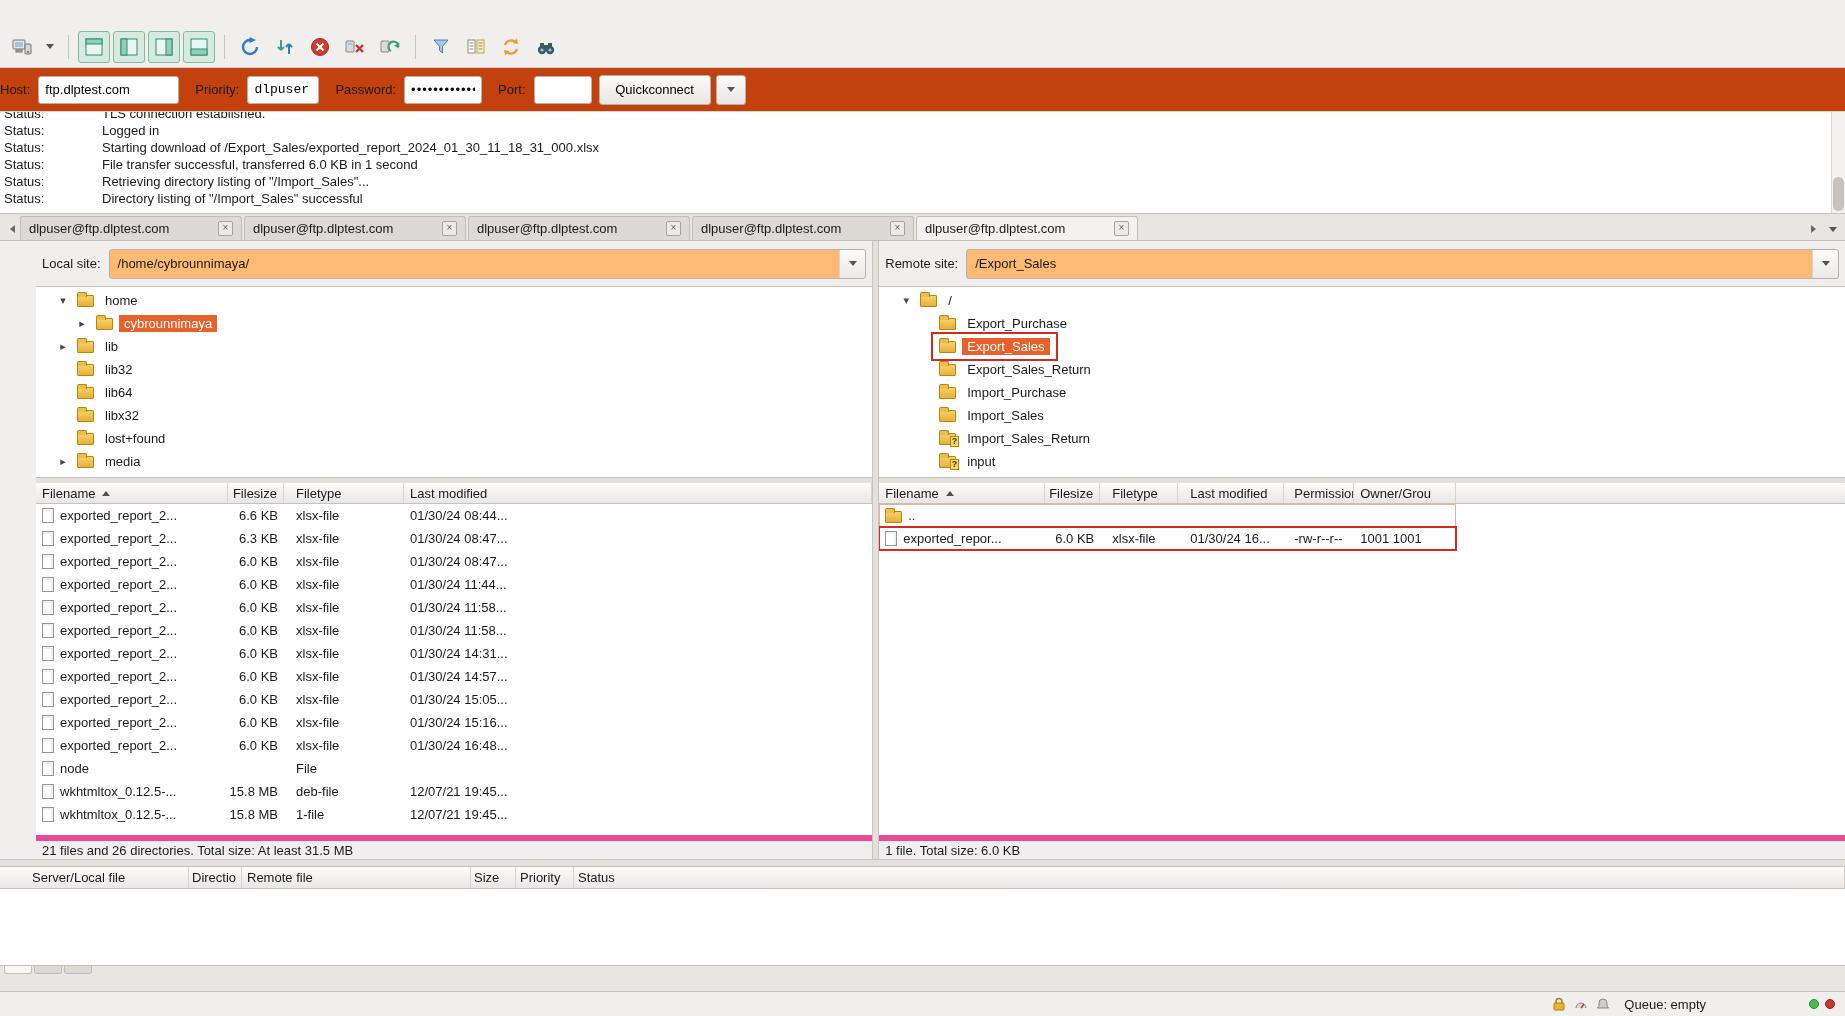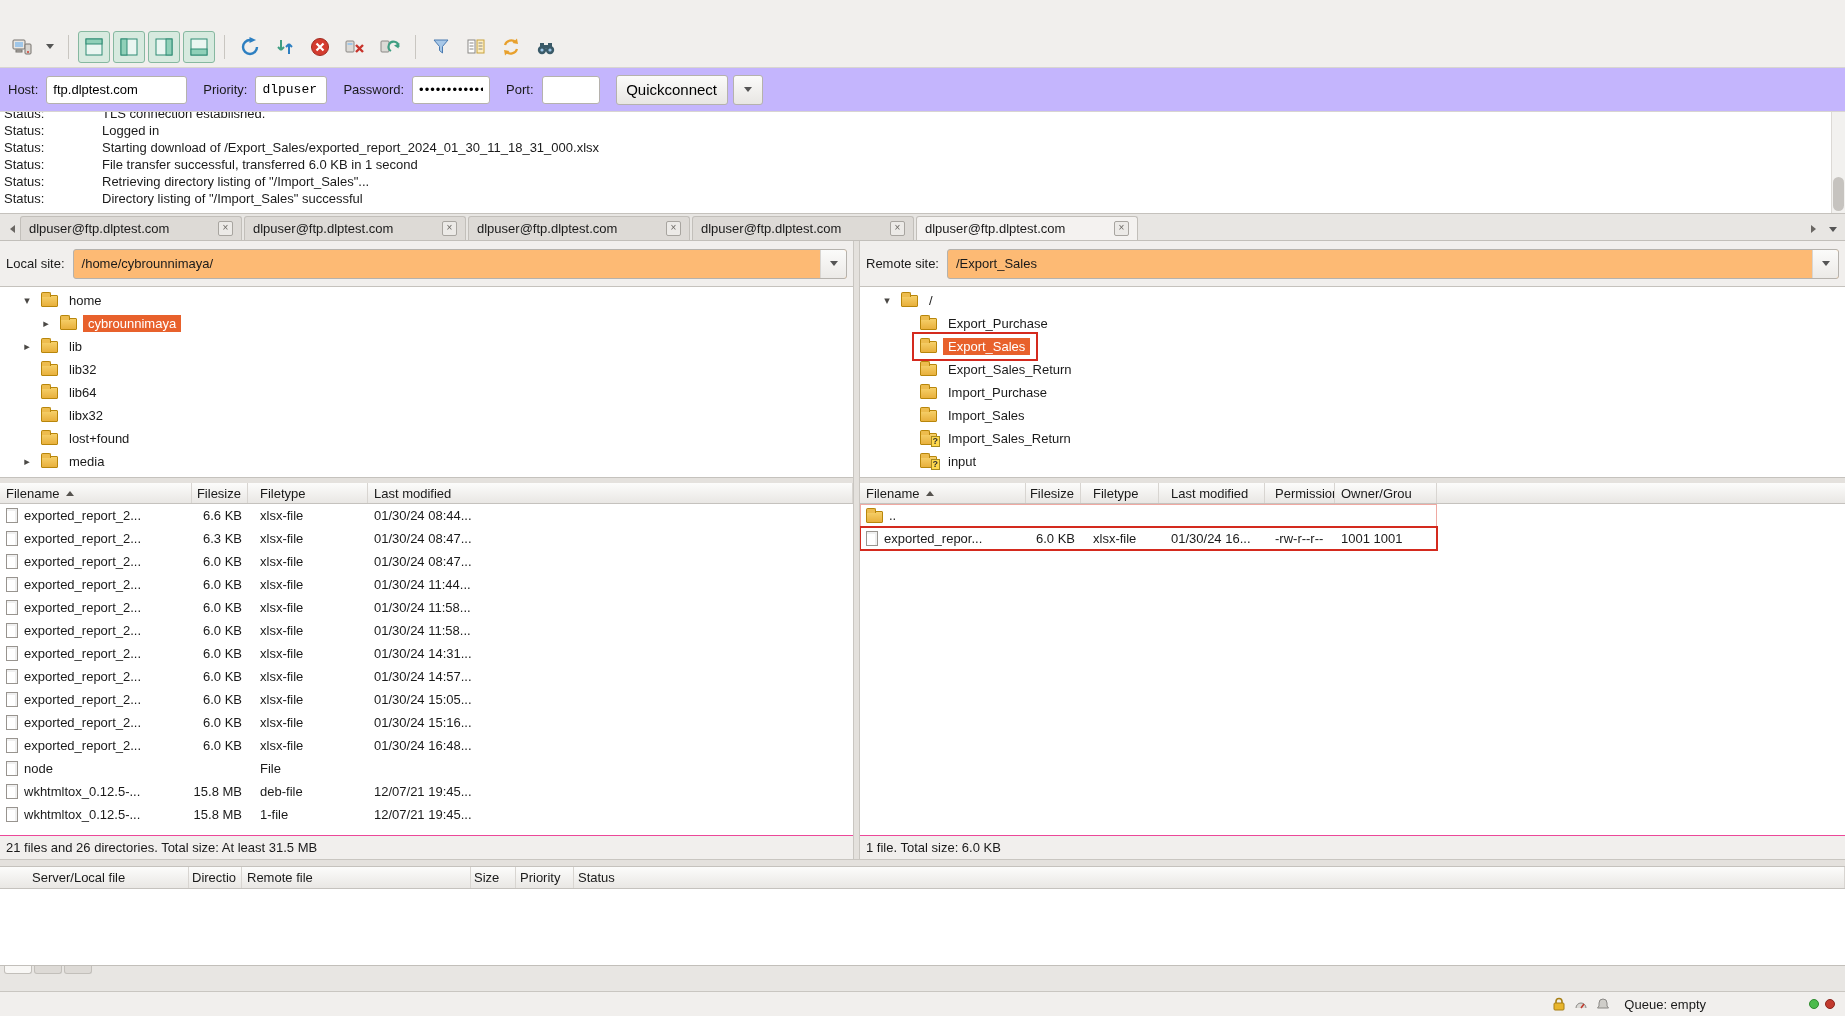--- a/index.html
+++ b/index.html
@@ -12,47 +12,47 @@
   .menubar { height:26px; display:flex; align-items:center; padding-left:4px; background:#f1efed; }
   .menu-item { padding:4px 10px; cursor:default; }
   
   .toolbar { height:42px; display:flex; align-items:center; padding-left:6px; background:#f1efed; border-bottom:1px solid #d8d5d1; }
   .tool-btn { width:32px; height:32px; display:flex; align-items:center; justify-content:center; border:1px solid transparent; border-radius:3px; margin-right:3px; }
   .tool-btn.pressed { background:#d7eadf; border-color:#86b8a0; }
   .tool-btn.narrow { width:18px; }
   .tool-sep { width:1px; height:24px; background:#c9c6c1; margin:0 9px 0 6px; }
   .caret-down { width:0; height:0; border-left:4px solid transparent; border-right:4px solid transparent; border-top:5px solid #555; }
   
-  .quickbar { height:44px; display:flex; align-items:center; padding-left:8px; background:#c4b5fd; border-bottom:1px solid #d8d5d1; }
+  .quickbar { height:44px; display:flex; align-items:center; background:#c2410c; border-bottom:1px solid #d8d5d1; }
   .qc-label { margin:0 8px 0 16px; }
   .qc-label.first { margin-left:0; }
   .qc-input { height:28px; border:1px solid #b5b2ad; border-radius:3px; background:#fff; padding:0 6px; font-family:"Liberation Sans",sans-serif; font-size:13px; }
   .w-host { width:141px; } .w-user { width:72px;font-family:Liberation Mono, monospace; } .w-pass { width:78px; letter-spacing:1px; } .w-port { width:58px; }
-  .qc-btn { margin-left:16px; height:30px; width:112px; border:1px solid #b5b2ad; border-radius:3px; background:linear-gradient(#fbfbfa,#e8e6e3); font-size:15px; font-family:"Liberation Sans",sans-serif; }
+  .qc-btn { margin-left:7px; height:30px; width:112px; border:1px solid #b5b2ad; border-radius:3px; background:linear-gradient(#fbfbfa,#e8e6e3); font-size:13px; font-family:"Liberation Sans",sans-serif; }
   .qc-dd { margin-left:5px; height:30px; width:30px; border:1px solid #b5b2ad; border-radius:3px; background:linear-gradient(#fbfbfa,#e8e6e3); display:flex; align-items:center; justify-content:center; }
   
   .log { height:102px; background:#fff; border-bottom:1px solid #c5c2bd; overflow:hidden; position:relative; }
   .log-lines { margin-top:-7px; }
   .log-line { height:17px; line-height:17px; display:flex; white-space:nowrap; }
   .log-label { width:102px; flex:none; padding-left:4px; }
   .log-scrollbar { position:absolute; right:0; top:0; bottom:0; width:14px; background:#f2f1ef; border-left:1px solid #dcd9d5; }
   .log-thumb { position:absolute; bottom:2px; left:1px; right:1px; height:34px; background:#c6c3bf; border-radius:6px; }
   
   .tabbar { height:27px; background:#e8e6e3; border-bottom:1px solid #c2bfba; display:flex; align-items:flex-end; padding:0 4px; }
   .tab-scroll { width:16px; height:22px; display:flex; align-items:center; justify-content:center; }
   .tri-left { width:0;height:0;border-top:4px solid transparent;border-bottom:4px solid transparent;border-right:5px solid #6a6763; }
   .tri-right { width:0;height:0;border-top:4px solid transparent;border-bottom:4px solid transparent;border-left:5px solid #6a6763; }
   .tabs-strip { display:flex; align-items:flex-end; }
   .tab { height:24px; width:222px; display:flex; align-items:center; padding:0 8px; background:#dddad6; border:1px solid #c2bfba; border-bottom:none; border-radius:3px 3px 0 0; margin-right:2px; }
   .tab.active { background:#f4f2f0; }
   .tab-label { flex:1; white-space:nowrap; overflow:hidden; }
   .tab-close { width:15px; height:15px; flex:none; border:1px solid #a8a5a0; border-radius:2px; background:#eceae7; color:#6a6763; font-size:10px; line-height:12px; text-align:center; }
   .tabbar-right { margin-left:auto; display:flex; gap:4px; align-items:center; height:22px; }
   
-  .main { display:flex; height:618px; }
+  .main { display:flex; height:618px;margin-left:36px; }
   .panel { display:flex; flex-direction:column; background:#f1efed; }
   .panel.local { width:853px; }
   .panel.remote { width:985px; }
   .vsplit { width:7px; background:#e4e1dd; border-left:1px solid #c9c6c1; border-right:1px solid #c9c6c1; cursor:col-resize; }
   .site-bar { height:45px; display:flex; align-items:center; padding:0 6px; gap:8px; }
   .combo { flex:1; height:30px; background:#fdba74; border:1px solid #b5b2ad; border-radius:3px; display:flex; align-items:center; padding-left:8px; overflow:hidden; }
   .combo-caret { margin-left:auto; width:26px; height:100%; flex:none; display:flex; align-items:center; justify-content:center; border-left:1px solid #d8d5d1; background:linear-gradient(#fbfbfa,#eceae7); }
   .tree-pane { height:192px; background:#fff; border-top:1px solid #c5c2bd; border-bottom:1px solid #c5c2bd; overflow:hidden; padding-top:2px; }
   .tree-row { height:23px; display:flex; align-items:center; white-space:nowrap; }
   .expander { width:22px; flex:none; text-align:center; color:#4a4possible8; color:#4a4845; font-size:11px; }
@@ -76,21 +76,21 @@
   .rc-name { width:166px; padding-left:6px; flex:none; }
   .rc-size { width:55px; flex:none; }
   .rc-type { width:78px; padding-left:12px; flex:none; }
   .rc-mod  { width:106px; padding-left:12px; flex:none; }
   .rc-perm { width:70px; padding-left:10px; flex:none; }
   .rc-owner{ width:102px; padding-left:6px; flex:none; }
   .remote-row { width:577px; }
   .remote-row.annot-light { outline:1px solid #efa9a2; outline-offset:-1px; }
   .remote-row.annot-strong { outline:2px solid #d42a1e; outline-offset:-1px; }
   .sort-arrow { width:0; height:0; border-left:4px solid transparent; border-right:4px solid transparent; border-bottom:5px solid #55524e; margin-left:7px; }
-  .pane-status { height:24px; flex:none; display:flex; align-items:center; padding-left:6px; background:#f1efed; border-top:1px solid #ec4899; }
+  .pane-status { height:24px; flex:none; display:flex; align-items:center; padding-left:6px; background:#f1efed; border-top:6px solid #ec4899; }
   
   .row-icon { position:relative; flex:none; margin-right:6px; }
   .folder-icon { width:17px; height:12px; background:linear-gradient(#f6d06a,#e8b03c); border:1px solid #b8860b; border-radius:1px; margin-top:3px; }
   .folder-icon::before { content:""; position:absolute; top:-4px; left:-1px; width:8px; height:4px; background:#edbc4e; border:1px solid #b8860b; border-bottom:none; border-radius:2px 2px 0 0; }
   .file-icon { width:12px; height:15px; background:#fff; border:1px solid #98948f; box-shadow:inset -2px 2px 0 rgba(0,0,0,0.06); }
   .badge { position:absolute; right:-4px; bottom:-3px; background:#ffd84d; border:1px solid #a88a1f; color:#333; font-size:9px; font-weight:bold; line-height:9px; padding:0 1px; }
   
   .qsplit { height:7px; background:#e4e1dd; border-top:1px solid #c9c6c1; cursor:row-resize; }
   .queue { height:99px; display:flex; flex-direction:column; background:#fff; border-top:1px solid #c5c2bd; }
   .queue-header { height:22px; flex:none; display:flex; align-items:center; background:linear-gradient(#fcfcfb,#e9e7e4); border-bottom:1px solid #c5c2be; }

